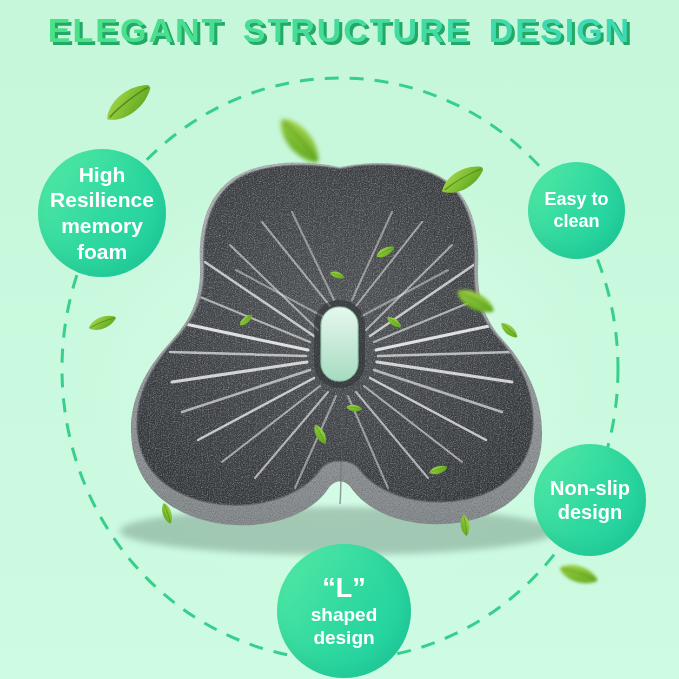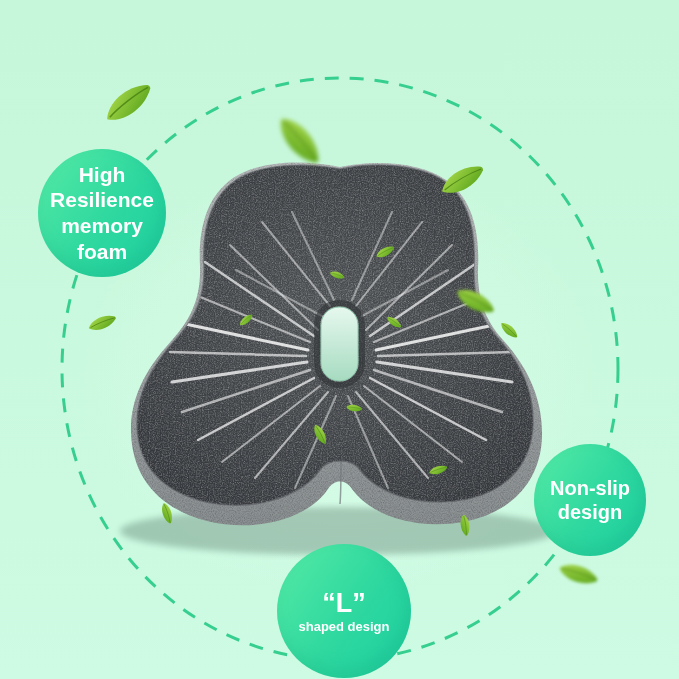--- a/index.html
+++ b/index.html
@@ -35,21 +35,21 @@
     color:#ffffff;font-weight:bold;line-height:1.22;
     background:linear-gradient(125deg,#55eaa6 0%,#2ed89f 55%,#1ed0a2 100%);
     box-shadow:inset -5px -9px 16px rgba(18,158,112,0.22);
   }
   .b1{left:38px;top:149px;width:128px;height:128px;font-size:21px;padding:0 14px;}
   .b2{left:528px;top:162px;width:97px;height:97px;font-size:18px;padding:0 8px;}
   .b3{left:18px;top:443px;width:110px;height:110px;font-size:18px;padding:0 12px;}
   .b4{left:534px;top:444px;width:112px;height:112px;font-size:20px;padding:0 8px;}
   .b5{left:277px;top:544px;width:134px;height:134px;padding:0 18px;flex-direction:column;}
   .b5 .big{font-size:27px;line-height:1.15;display:block;}
-  .b5 .small{font-size:13px;line-height:1.2;display:block;}
+  .b5 .small{font-size:19px;line-height:1.2;display:block;}
 </style>
 </head>
 <body>
 
 <div class="stage">
 
   <svg class="svg-layer" viewBox="0 0 679 679">
     <defs>
       <path id="outerP" d="M340,167 C302,159 258,161 233,178 C207,196 198,228 200,266 C201,298 191,319 173,339 C150,364 130,394 131,432 C132,478 160,509 207,521 C256,533 308,519 328,489 C334,479 346,479 352,489 C372,517 420,531 468,521 C513,511 541,480 542,436 C543,396 525,364 503,340 C486,321 477,300 478,268 C480,230 471,197 446,180 C422,163 378,159 340,167 Z"></path>
       <path id="surfP" d="M340,169 C304,162 260,164 236,180 C211,197 202,228 204,266 C205,297 195,318 177,338 C156,361 136,390 137,426 C138,466 163,492 206,502 C252,512 300,498 320,470 C328,458 352,458 360,470 C380,496 424,508 468,499 C508,490 532,463 533,424 C534,388 518,360 498,338 C481,319 473,299 474,267 C476,230 468,198 444,181 C421,165 377,161 340,169 Z"></path>
@@ -156,23 +156,30 @@
       <use href="#leafBase" transform="translate(246 320) rotate(-40) scale(0.34)"></use>
       <use href="#leafBase" transform="translate(320 434) rotate(62) scale(0.46)"></use>
       <use href="#leafBase" transform="translate(354 408) rotate(8) scale(0.34)"></use>
       <use href="#leafBase" transform="translate(438 470) rotate(-18) scale(0.40)"></use>
       <use href="#leafBase" transform="translate(167 513) rotate(72) scale(0.46)"></use>
       <use href="#leafBase" transform="translate(465 525) rotate(82) scale(0.46)"></use>
       <use href="#leafBase" transform="translate(578 574) rotate(18) scale(0.85)" filter="url(#fBlurM)"></use>
     </g>
   </svg>
 
+  <div class="title-wrap">
+    <span class="title-shadow">ELEGANT STRUCTURE DESIGN</span>
+    <span class="title-main">ELEGANT STRUCTURE DESIGN</span>
+  </div>
 
   <div class="badge b1">
     <span>High Resilience memory foam</span>
+  </div>
+  <div class="badge b2">
+    <span>Easy to clean</span>
   </div>
   <div class="badge b4">
     <span>Non-slip design</span>
   </div>
   <div class="badge b5">
     <span class="big">“L”</span>
     <span class="small">shaped design</span>
   </div>
 
 </div>

